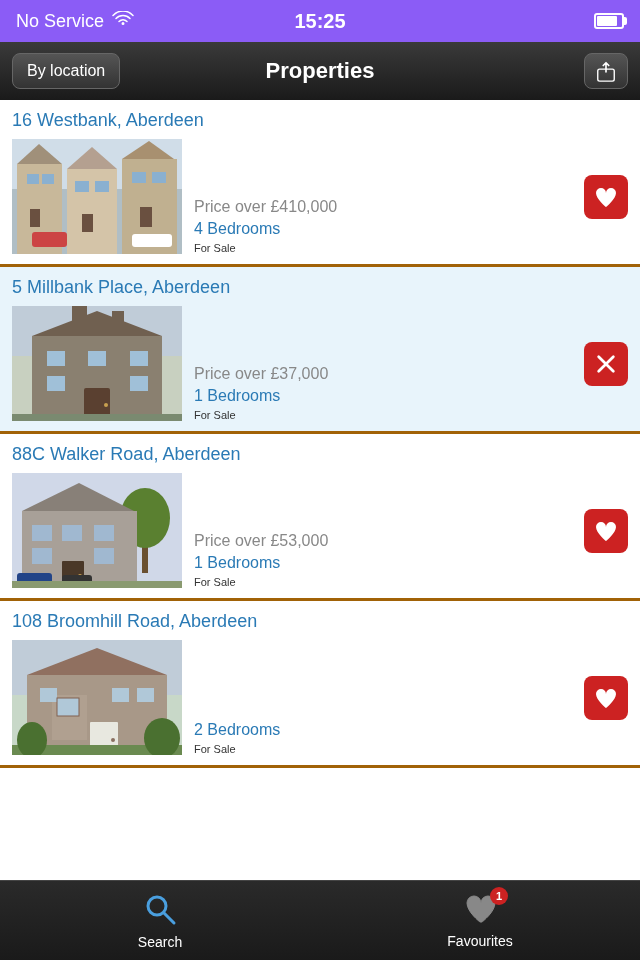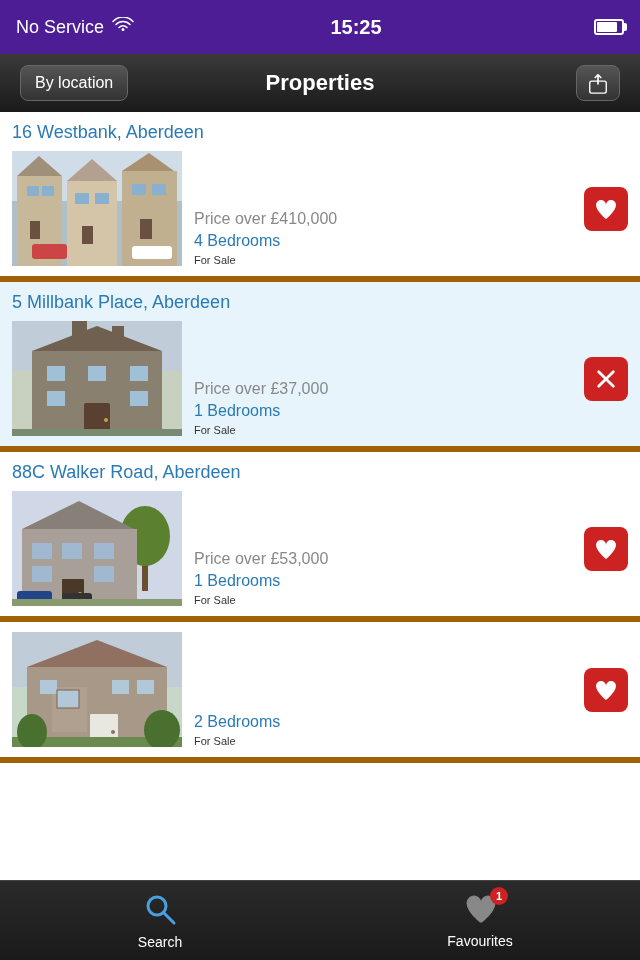--- a/index.html
+++ b/index.html
@@ -7,22 +7,22 @@
     body {
       width: 640px;
       height: 960px;
       font-family: -apple-system, 'Helvetica Neue', Arial, sans-serif;
       background: #fff;
       overflow: hidden;
     }
 
     
     .status-bar {
-      background: #4c1d95;
-      height: 54px;
+      background: #8b5cf6;
+      height: 42px;
       display: flex;
       align-items: center;
       justify-content: space-between;
       padding: 0 16px;
       color: #fff;
       font-size: 18px;
       font-weight: 500;
     }
     .status-left {
       display: flex;
@@ -30,21 +30,20 @@
       gap: 8px;
     }
     .wifi-icon svg { width: 22px; height: 16px; }
     .status-time {
       position: absolute;
       left: 50%;
       transform: translateX(-50%);
       font-size: 20px;
       font-weight: 600;
       color: #fff;
-      margin-left: 36px;
     }
     .battery-icon {
       width: 30px;
       height: 16px;
       border: 2px solid #fff;
       border-radius: 3px;
       position: relative;
       display: flex;
       align-items: center;
       padding: 1px;
@@ -64,21 +63,21 @@
       width: 85%;
       border-radius: 1px;
     }
 
     
     .nav-bar {
       background: linear-gradient(to bottom, #3a3a3a, #1a1a1a);
       height: 58px;
       display: flex;
       align-items: center;
-      padding: 0 20px;
+      padding: 0 12px;
       justify-content: space-between;
     }
     .by-location-btn {
       background: linear-gradient(to bottom, #555, #333);
       border: 1px solid #666;
       border-radius: 8px;
       color: #fff;
       padding: 8px 14px;
       font-size: 16px;
       font-weight: 500;
@@ -100,21 +99,21 @@
       width: 44px;
       height: 36px;
       display: flex;
       align-items: center;
       justify-content: center;
       cursor: pointer;
     }
     .share-btn svg { width: 22px; height: 22px; }
 
     .property-item {
-      border-bottom: 6px solid #a16207;
+      border-bottom: 3px solid #a16207;
       padding: 10px 12px;
       background: #fff;
     }
     .property-item.highlighted {
       background: #e8f4fb;
     }
 
     .property-address {
       font-size: 18px;
       color: #2a7ab5;
@@ -387,20 +386,21 @@
       </div>
       <div class="fav-btn">
         <svg viewBox="0 0 24 22" fill="white">
           <path d="M12 21C12 21 2 13 2 7a5 5 0 0110 0 5 5 0 0110 0c0 6-10 14-10 14z" fill="white"></path>
         </svg>
       </div>
     </div>
   </div>
 
   <div class="property-item">
+    <div class="property-address">108 Broomhill Road, Aberdeen</div>
     <div class="property-content">
       <div class="property-image house-4">
         <svg width="170" height="115" viewBox="0 0 170 115" xmlns="http://www.w3.org/2000/svg">
 
           <rect width="170" height="115" fill="#c8d8c8"></rect>
           <rect width="170" height="55" fill="#c0ccd8"></rect>
 
           <rect x="15" y="35" width="140" height="80" fill="#a89888"></rect>
           <polygon points="15,35 85,8 155,35" fill="#907060"></polygon>
 

